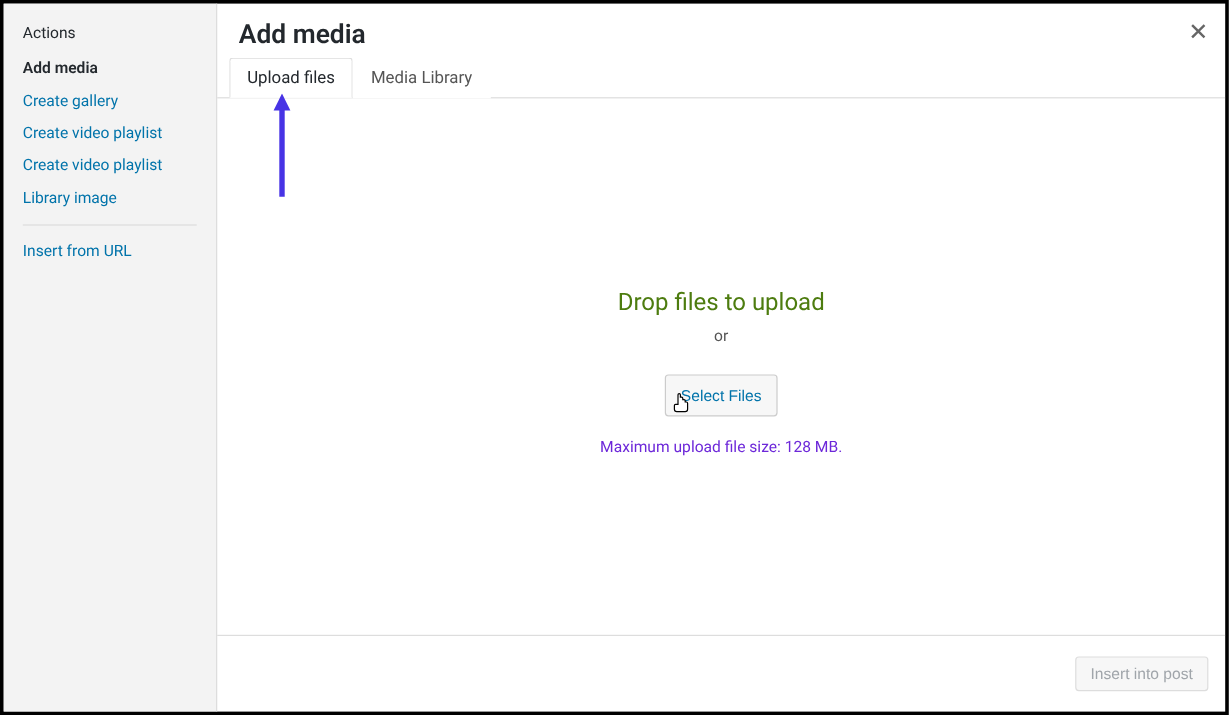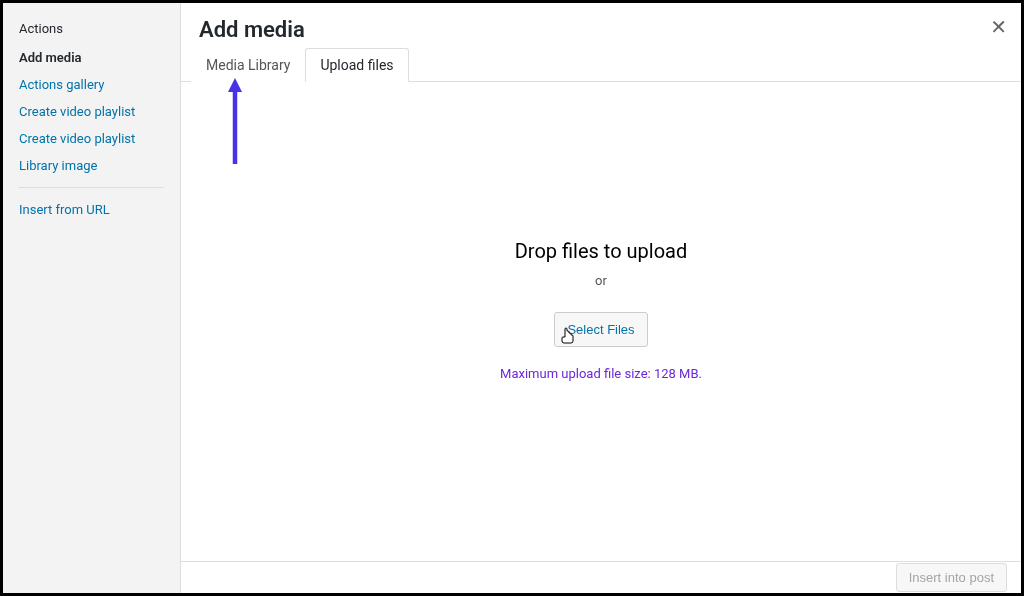--- a/index.html
+++ b/index.html
@@ -97,21 +97,21 @@
       left: 0;
       right: 0;
       bottom: 48px;
       display: flex;
       flex-direction: column;
       align-items: center;
       justify-content: center;
     }
     .drop-text {
       font-size: 20px;
-      color: #000000;
+      color: #4d7c0f;
       margin-bottom: 10px;
     }
     .or-text {
       font-size: 13px;
       color: #555;
       margin-bottom: 24px;
     }
     .select-files-btn {
       padding: 9px 12px;
       font-size: 13px;
@@ -124,21 +124,21 @@
     }
     .max-size {
       font-size: 13px;
       color: #6d28d9;
     }
     .footer {
       position: absolute;
       bottom: 0;
       left: 0;
       right: 0;
-      height: 32px;
+      height: 64px;
       border-top: 1px solid #ddd;
       display: flex;
       justify-content: flex-end;
       align-items: center;
       padding: 0 14px;
     }
     .insert-btn {
       padding: 6px 12px;
       font-size: 13px;
       color: #a0a5aa;
@@ -160,37 +160,37 @@
       pointer-events: none;
       font-size: 14px;
     }
   </style>
 </head>
 <body>
 
 <div class="sidebar">
   <div class="sidebar-title">Actions</div>
   <div class="sidebar-current">Add media</div>
-  <a class="sidebar-link">Actions gallery</a>
+  <a class="sidebar-link">Create gallery</a>
   <a class="sidebar-link">Create video playlist</a>
   <a class="sidebar-link">Create video playlist</a>
   <a class="sidebar-link">Library image</a>
   <hr class="sidebar-divider">
   <a class="sidebar-link">Insert from URL</a>
 </div>
 
 <div class="main">
   <div class="modal-header">
     <h1 class="modal-title">Add media</h1>
     <button class="close-btn">✕</button>
   </div>
 
   <div class="tabs">
+    <div class="tab active">Upload files</div>
     <div class="tab">Media Library</div>
-    <div class="tab active">Upload files</div>
   </div>
 
   <div class="upload-area">
     <div class="drop-text">Drop files to upload</div>
     <div class="or-text">or</div>
     <button class="select-files-btn">Select Files</button>
     <div class="max-size">Maximum upload file size: 128 MB.</div>
   </div>
 
   <div class="footer">

